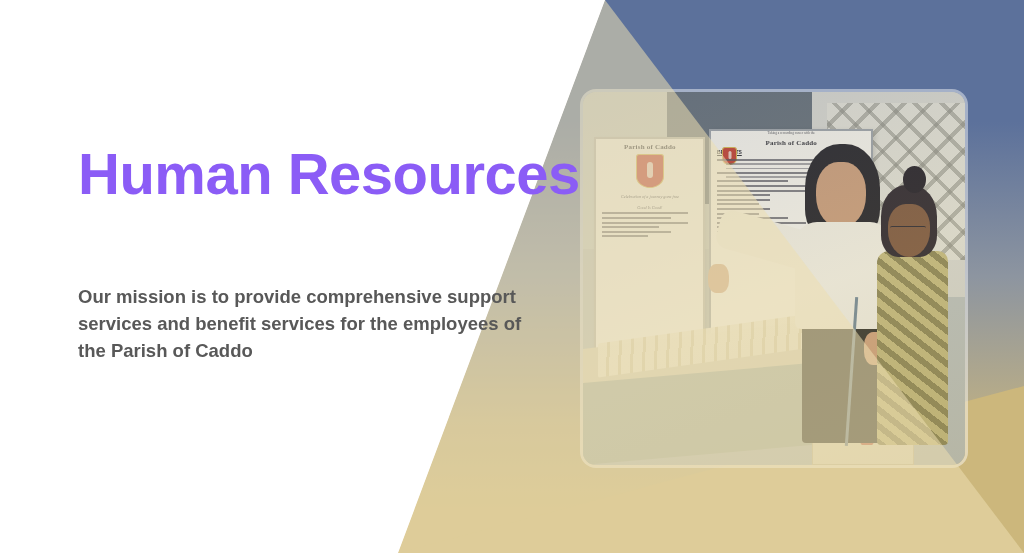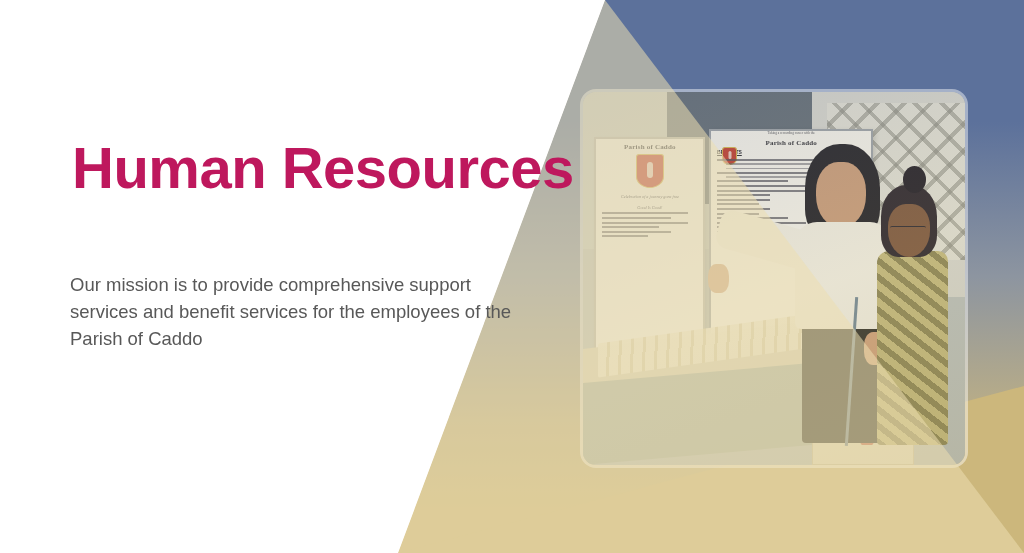--- a/index.html
+++ b/index.html
@@ -75,34 +75,34 @@
   }
 
   
   .text-column {
     position: absolute;
     left: 62px;
     top: 128px;
     width: 480px;
   }
   .page-title {
-    margin: 10px;
+    margin: 16px;
     font-size: 58px;
     line-height: 1.05;
     font-weight: 700;
     letter-spacing: -0.5px;
-    color: #be185d;
+    color: #8b5cf6;
     white-space: nowrap;
   }
   .mission-text {
-    margin: 8px;
+    margin: 16px;
     padding-top: 62px;
     font-size: 18.5px;
     line-height: 27px;
-    font-weight: 400;
+    font-weight: 700;
     color: #585858;
     max-width: 470px;
   }
 
   
   .photo-card {
     position: absolute;
     left: 583px;
     top: 92px;
     width: 382px;

